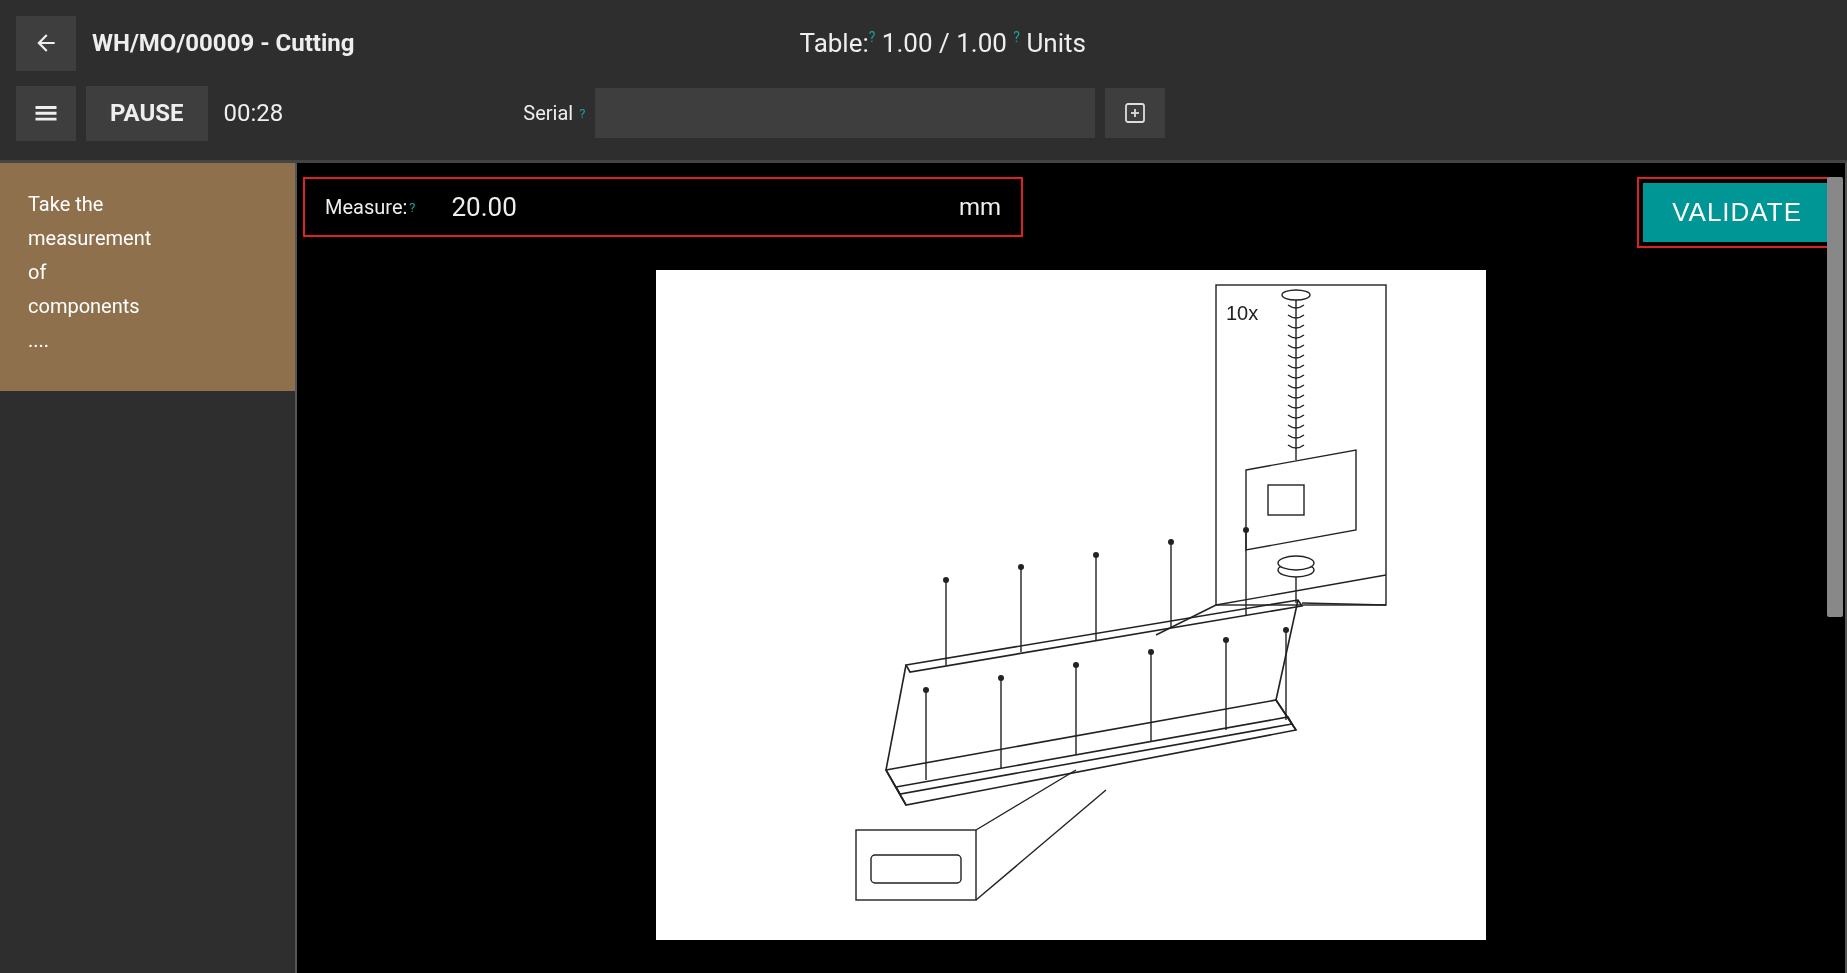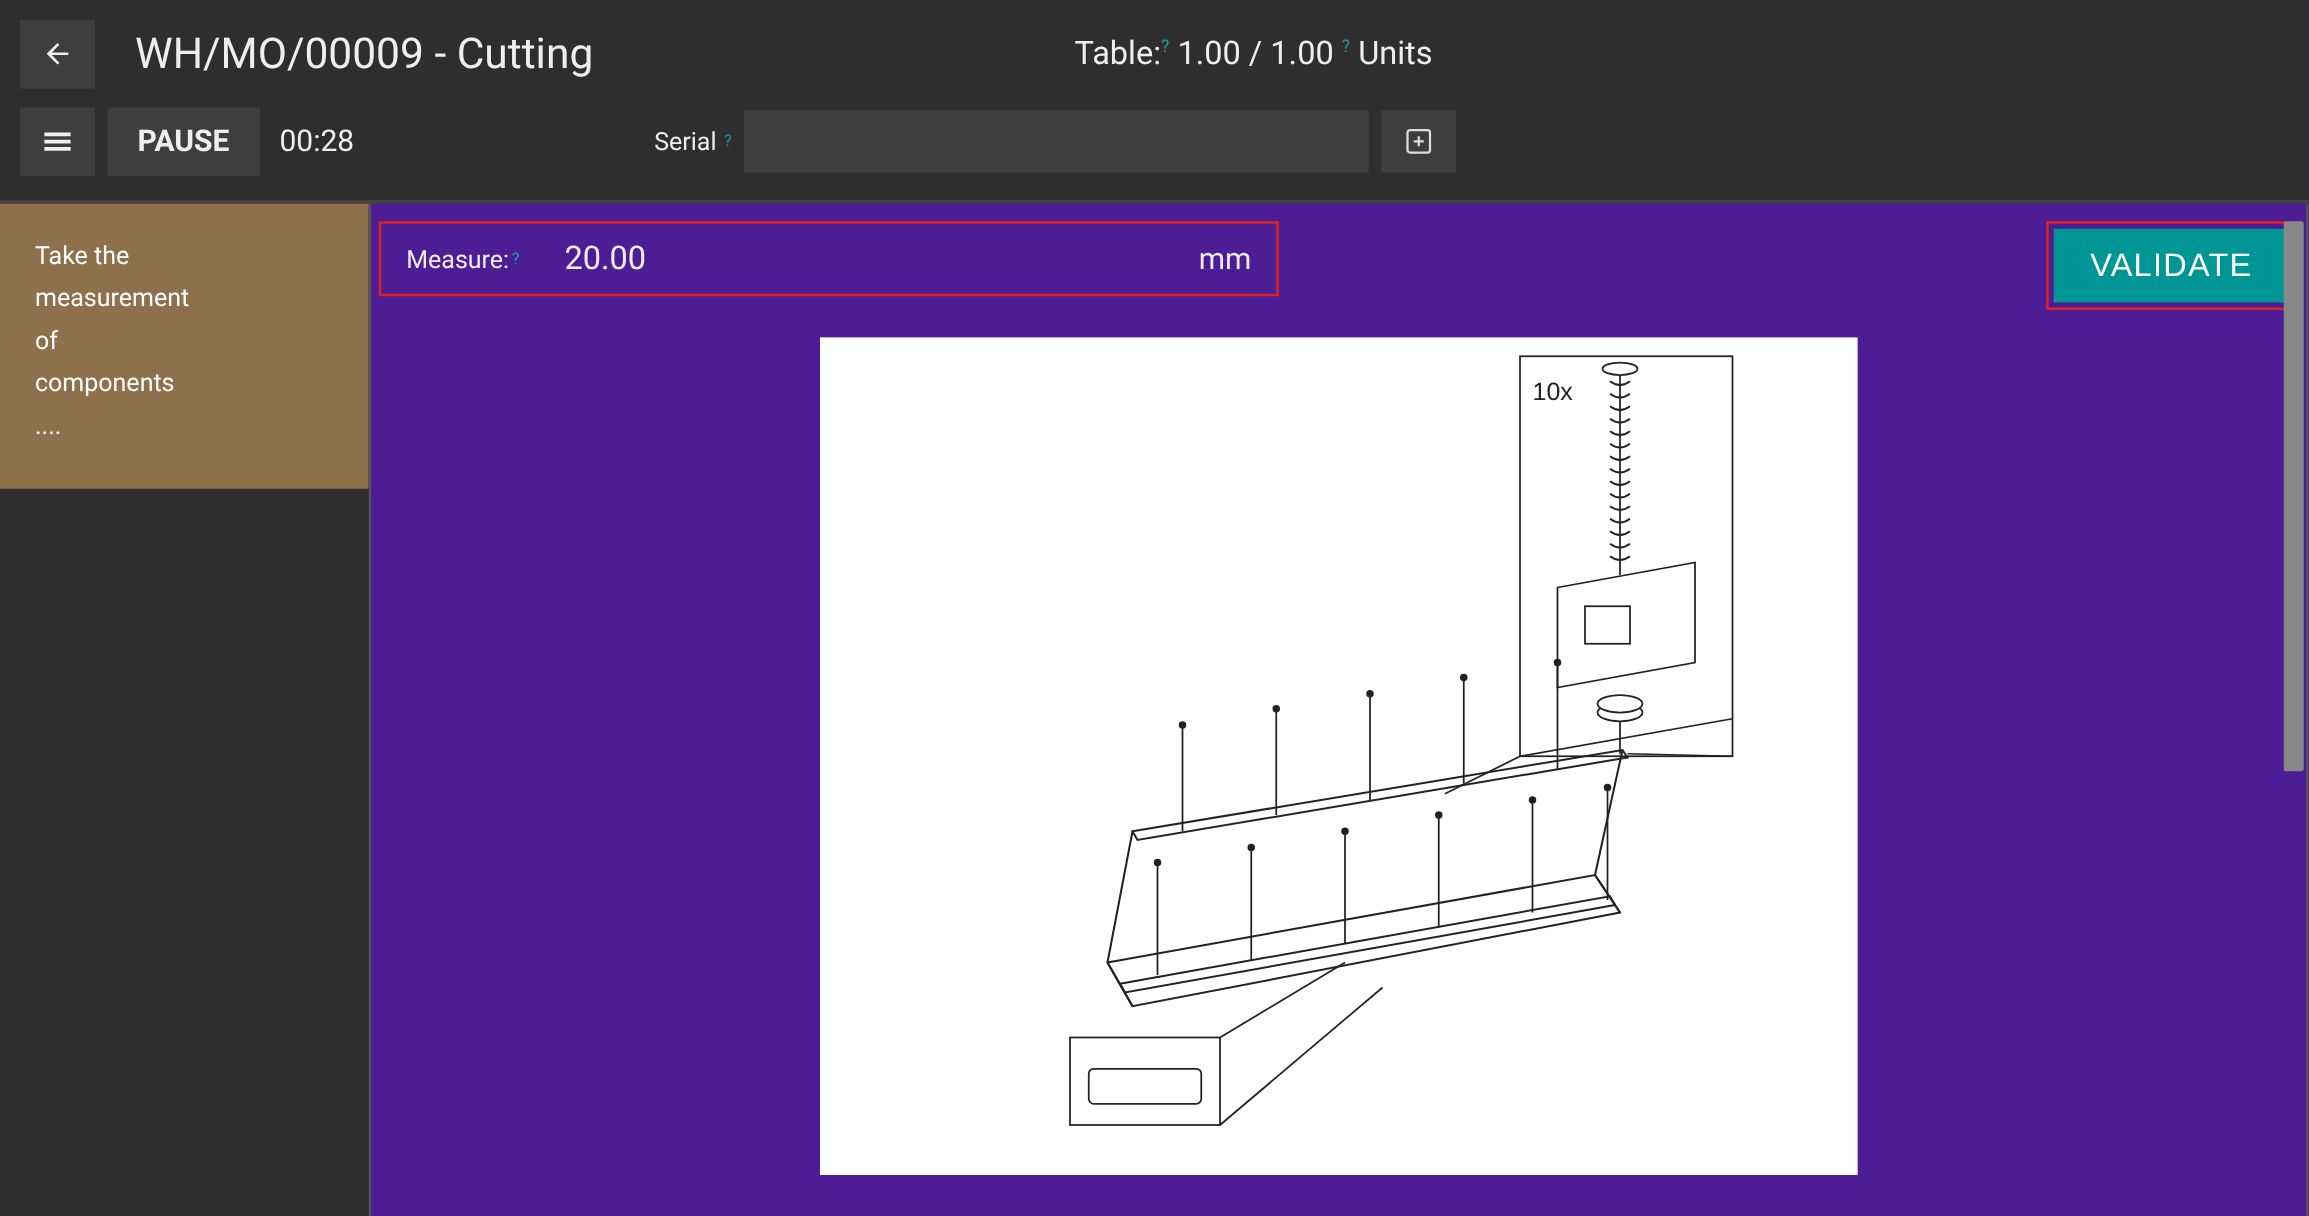--- a/index.html
+++ b/index.html
@@ -21,24 +21,25 @@
       background: #2e2e2e;
     }
     .back-btn {
       width: 60px; height: 55px;
       background: #3e3e3e;
       display: flex; align-items: center; justify-content: center;
       cursor: pointer;
     }
     .back-btn svg { fill: #eee; }
     .title {
-      font-size: 34px;
-      color: #eee;
-      margin-left: 32px;
+      font-size: 24px;
+      color: #eee;
+      margin-left: 16px;
       white-space: nowrap;
+      font-weight: bold;
     }
     .table-info {
       margin-left: auto;
       margin-right: auto;
       font-size: 26px;
       color: #eee;
     }
     .table-info .q { font-size: 14px; color: #1aa0a0; vertical-align: super; }
     .header-spacer { width: 300px; }
 
@@ -114,21 +115,21 @@
       background: #8e704d;
       color: #fff;
       font-size: 20px;
       line-height: 1.7;
       padding: 24px 28px 34px 28px;
     }
 
     .main {
       flex: 1;
       position: relative;
-      background: #4c1d95;
+      background: #000000;
       border-left: 2px solid #555;
       border-right: 2px solid #555;
       padding-top: 0;
     }
 
     .top-controls {
       display: flex;
       align-items: flex-start;
       padding: 14px 8px 0 0;
     }

